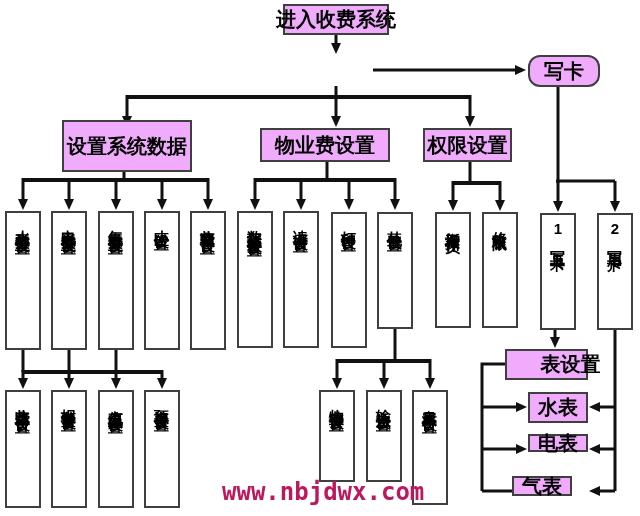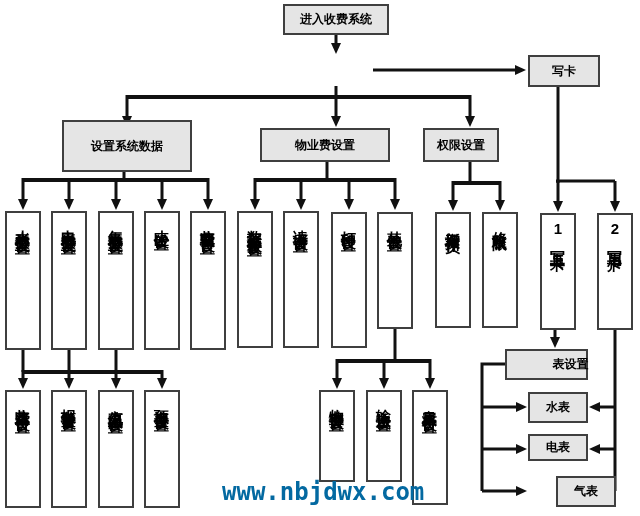--- a/index.html
+++ b/index.html
@@ -2,35 +2,35 @@
 <html><head>
 <meta charset="utf-8">
 <style>
   html,body{margin:0;padding:0;background:#ffffff;}
   #canvas{
     position:relative;width:640px;height:516px;background:#ffffff;
     font-family:"Liberation Sans","DejaVu Sans",sans-serif;overflow:hidden;
   }
   #wires{position:absolute;left:0;top:0;z-index:1;}
   .box{
-    position:absolute;z-index:2;background:#e5e5e5;border:2px solid #3f3f3f;
+    position:absolute;z-index:2;background:#f0abfc;border:2px solid #3f3f3f;
     box-sizing:border-box;display:flex;align-items:center;justify-content:center;
-    font-weight:bold;color:#000;font-size:12px;white-space:nowrap;
+    font-weight:bold;color:#000;font-size:20px;white-space:nowrap;
   }
   .vbox{
     position:absolute;z-index:2;background:#ffffff;border:2px solid #3f3f3f;
     box-sizing:border-box;display:flex;align-items:flex-start;justify-content:center;
     padding-top:5px;font-weight:bold;color:#000;font-size:15px;
   }
   .vbox span{
     writing-mode:vertical-rl;text-orientation:upright;letter-spacing:2px;line-height:1;
   }
   .watermark{
     position:absolute;z-index:5;font-family:"DejaVu Sans Mono","Liberation Mono",monospace;
-    font-weight:bold;font-size:24px;color:#0369a1;letter-spacing:0px;
+    font-weight:bold;font-size:24px;color:#be185d;letter-spacing:0px;
   }
 </style>
 </head>
 <body>
 
 <div id="canvas">
 
   <svg id="wires" width="640" height="516" viewBox="0 0 640 516">
     <defs>
       <marker id="ah" markerUnits="userSpaceOnUse" markerWidth="14" markerHeight="14" refX="1" refY="5" orient="auto">
@@ -99,31 +99,31 @@
       <path d="M615,330 V491"></path>
       <path d="M615,407 H599" marker-end="url(#ah)"></path>
       <path d="M615,449 H599" marker-end="url(#ah)"></path>
       <path d="M615,491 H599" marker-end="url(#ah)"></path>
     </g>
   </svg>
 
   <div class="box" style="left:283px;top:4px;width:106px;height:31px;">
       <span>进入收费系统</span>
     </div>
-  <div class="box" style="left:528px;top:55px;width:72px;height:32px;">
+  <div class="box" style="left:528px;top:55px;width:72px;height:32px;border-radius:12px;">
       <span>写卡</span>
     </div>
 
   <div class="box" style="left:62px;top:120px;width:130px;height:52px;">
       <span>设置系统数据</span>
     </div>
   <div class="box" style="left:260px;top:128px;width:130px;height:34px;">
       <span>物业费设置</span>
     </div>
-  <div class="box" style="left:423px;top:128px;width:76px;height:34px;">
+  <div class="box" style="left:423px;top:128px;width:89px;height:34px;">
       <span>权限设置</span>
     </div>
 
   <div class="vbox" style="left:5px;top:211px;width:36px;height:139px;">
       <span>水表类型设置</span>
     </div>
   <div class="vbox" style="left:51px;top:211px;width:36px;height:139px;">
       <span>电表类型设置</span>
     </div>
   <div class="vbox" style="left:98px;top:211px;width:36px;height:139px;">
@@ -182,21 +182,21 @@
   <div class="vbox" style="left:412px;top:390px;width:36px;height:115px;">
       <span>容量水价设置</span>
     </div>
 
   <div class="box" style="left:505px;top:349px;width:83px;height:31px;padding-left:48px;">
       <span>表设置</span>
     </div>
   <div class="box" style="left:528px;top:392px;width:60px;height:31px;">
       <span>水表</span>
     </div>
-  <div class="box" style="left:528px;top:434px;width:60px;height:27px;">
+  <div class="box" style="left:528px;top:434px;width:60px;height:18px;">
       <span>电表</span>
     </div>
-  <div class="box" style="left:556px;top:476px;width:60px;height:31px;">
+  <div class="box" style="left:512px;top:476px;width:60px;height:20px;">
       <span>气表</span>
     </div>
 
   <div class="watermark" style="left:222px;top:478px;">www.nbjdwx.com</div>
 </div>
 
 </body></html>

